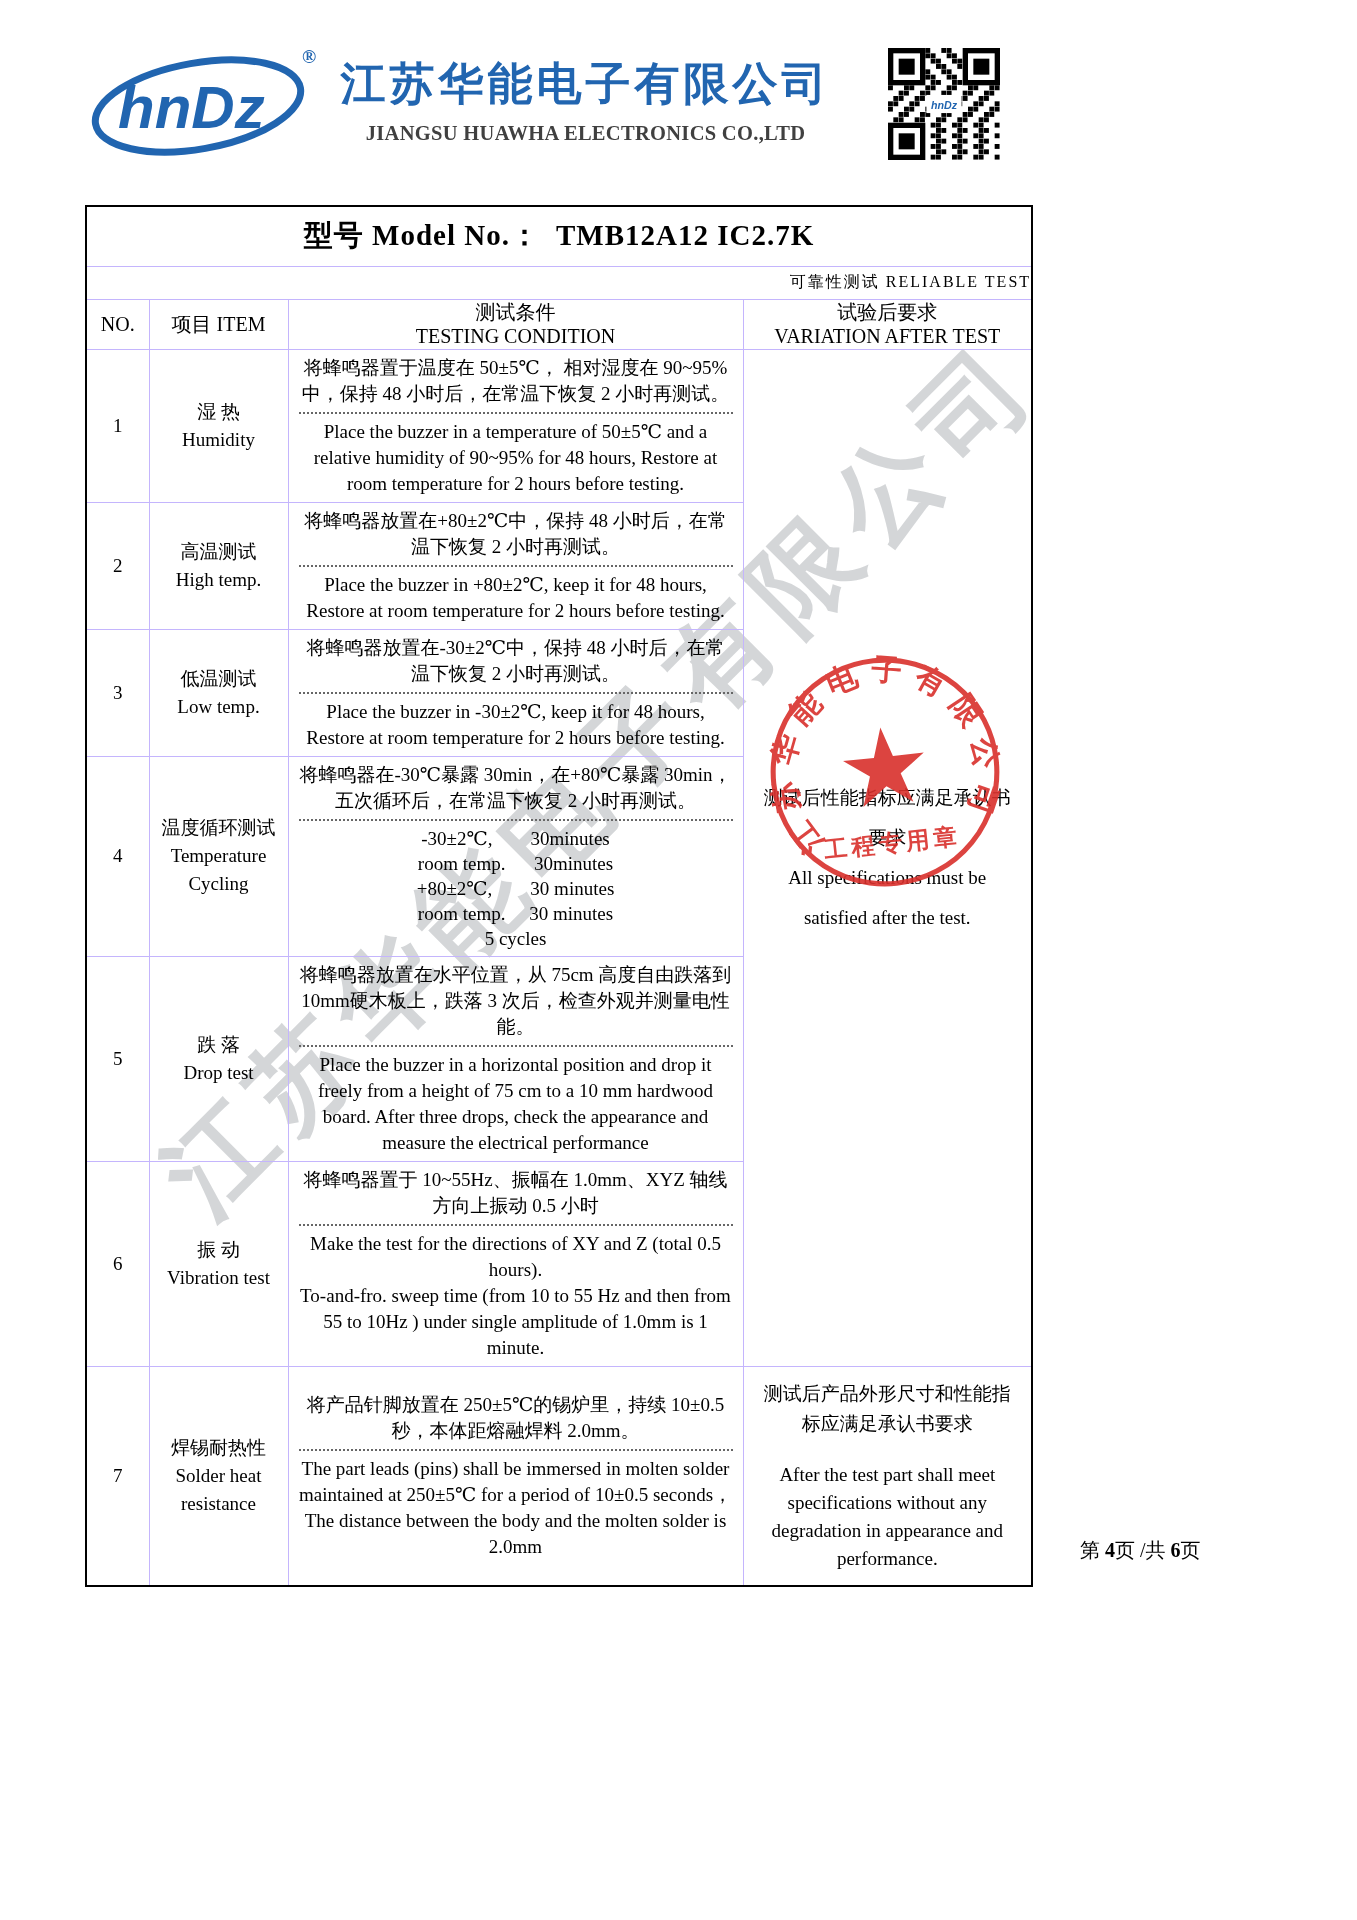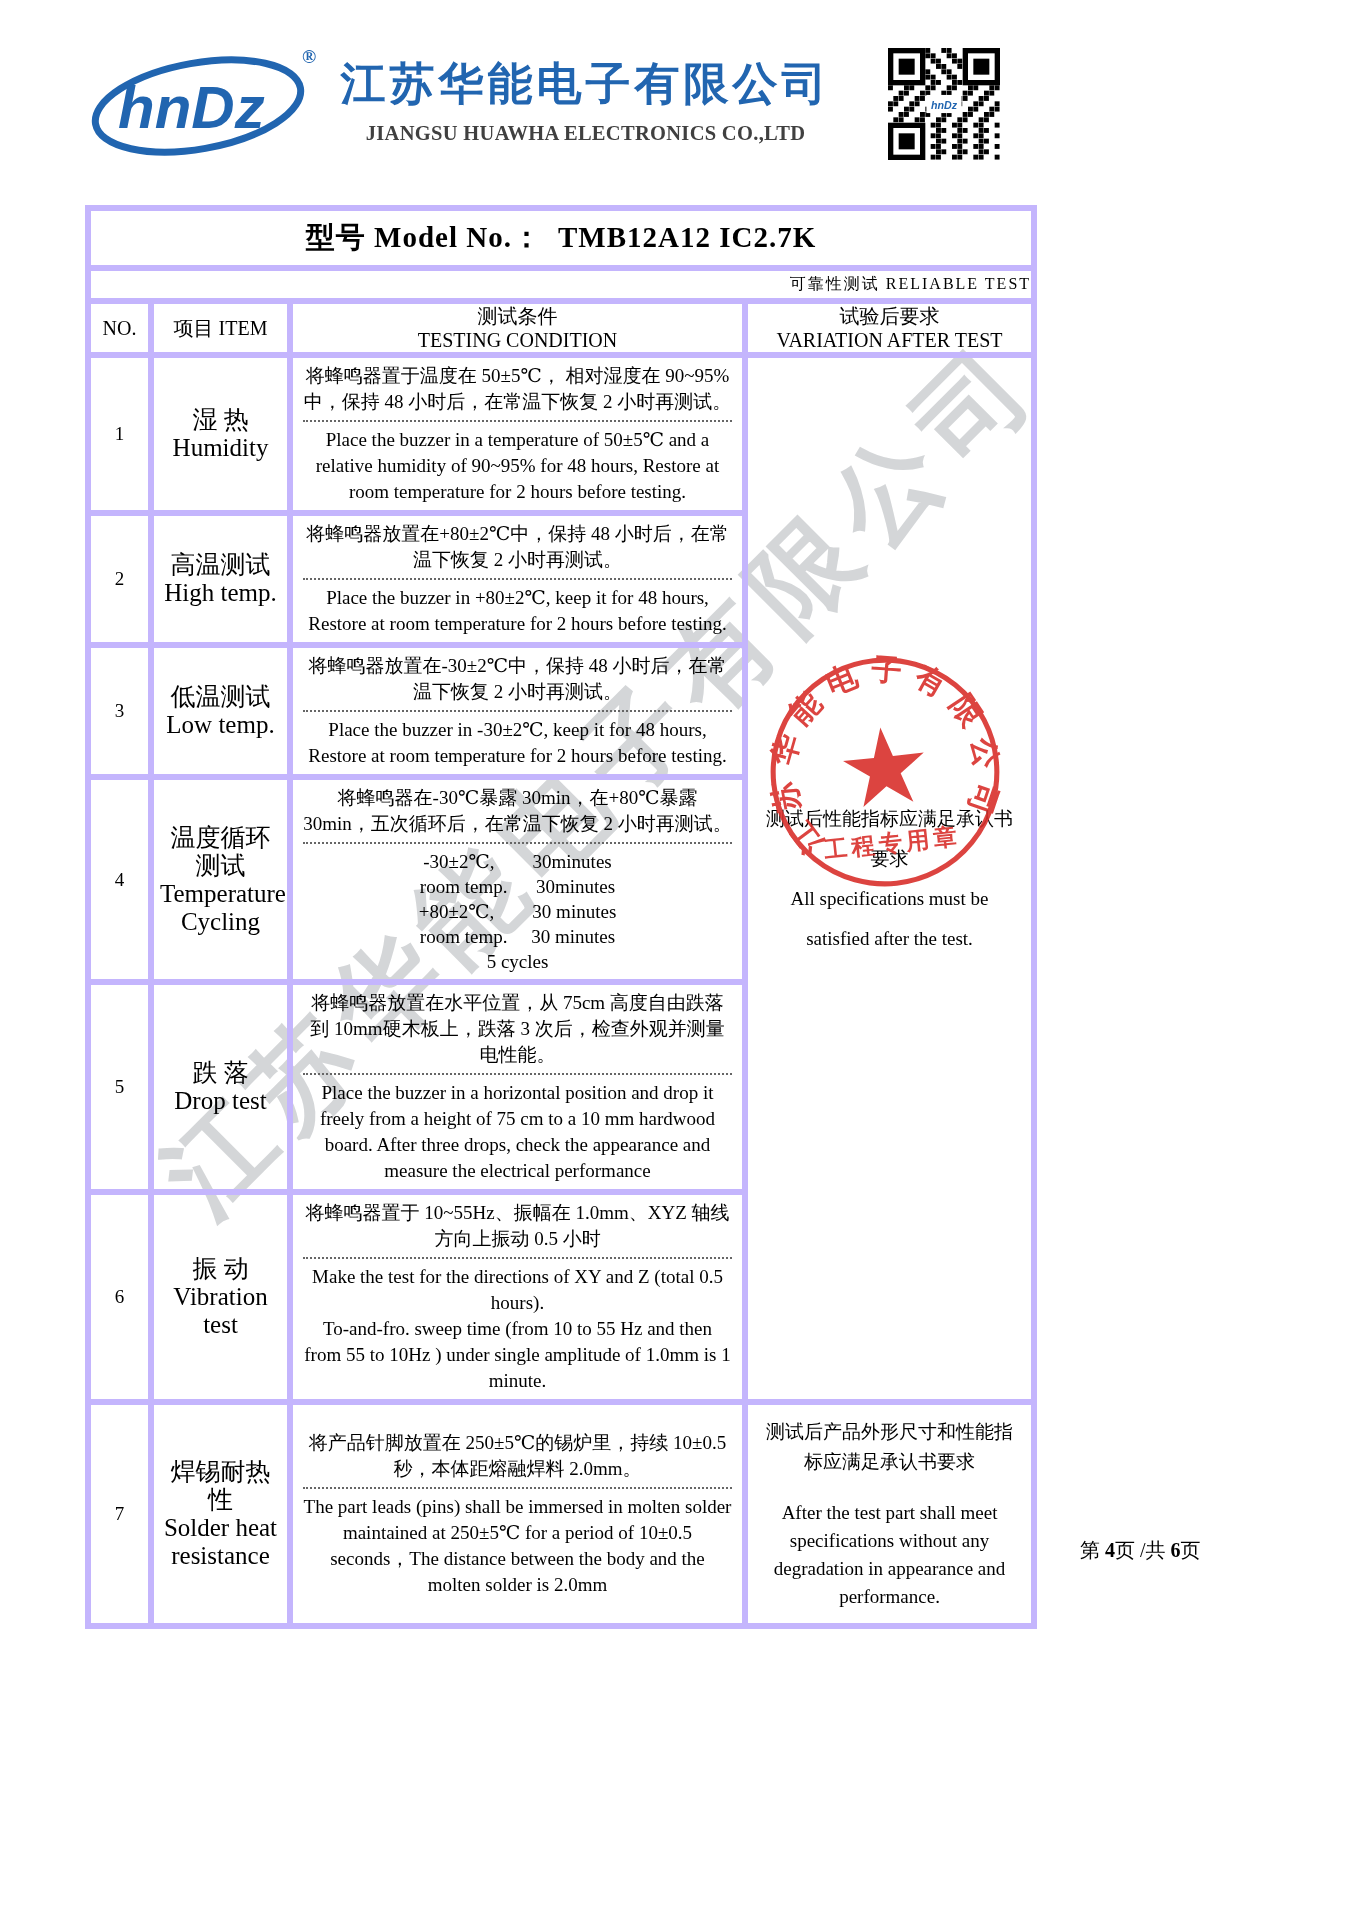--- a/index.html
+++ b/index.html
@@ -25,27 +25,27 @@
   .company-cn { font-size:45px; font-weight:bold; color:#2165b0; letter-spacing:4px; white-space:nowrap; }
   .company-en { font-size:20.5px; font-weight:bold; color:#404040; margin-top:8px; letter-spacing:0.3px; white-space:nowrap; }
   .qr { position:absolute; left:888px; top:48px; width:112px; height:112px; z-index:3; }
 
   
   table.spec {
     position:absolute; left:85px; top:205px; width:946px; z-index:3;
     border-collapse:collapse; table-layout:fixed; background:transparent;
     border:2px solid #000;
   }
-  .spec td { border:6px solid #c4b5fd; vertical-align:middle; background:transparent; }
+  .spec td { border:1px solid #c4b5fd; vertical-align:middle; background:transparent; }
   .title-row td { height:60px; text-align:center; font-size:29px; font-weight:bold; letter-spacing:1px; }
   .title-label { margin-right:16px; }
   .subtitle-row td { height:33px; text-align:right; font-size:16px; letter-spacing:2px; }
   .colhead td { height:50px; text-align:center; font-size:20px; line-height:24px; }
   .cell-no { text-align:center; font-size:19px; }
-  .cell-item { text-align:center; font-size:25px; line-height:28px; padding:2px 6px; }
+  .cell-item { text-align:center; font-size:19px; line-height:28px; padding:2px 6px; }
   .cond { padding:5px 10px; text-align:center; font-size:19px; line-height:26px; }
   .cond .dotted { border-bottom:2px dotted #666; padding-bottom:5px; margin-bottom:5px; }
   .cond .en { white-space:pre-line; }
   .sched { line-height:25px; white-space:pre-wrap; }
   .varcell { vertical-align:top; text-align:center; padding:14px 16px; font-size:19px; }
   .var-cn { line-height:40px; }
   .var-en { line-height:40px; }
   .varcell7 { vertical-align:top; text-align:center; padding:12px 14px; font-size:19px;margin-top:41px; }
   .var7-cn { line-height:30px; }
   .var7-en { margin-top:22px; line-height:28px; }

